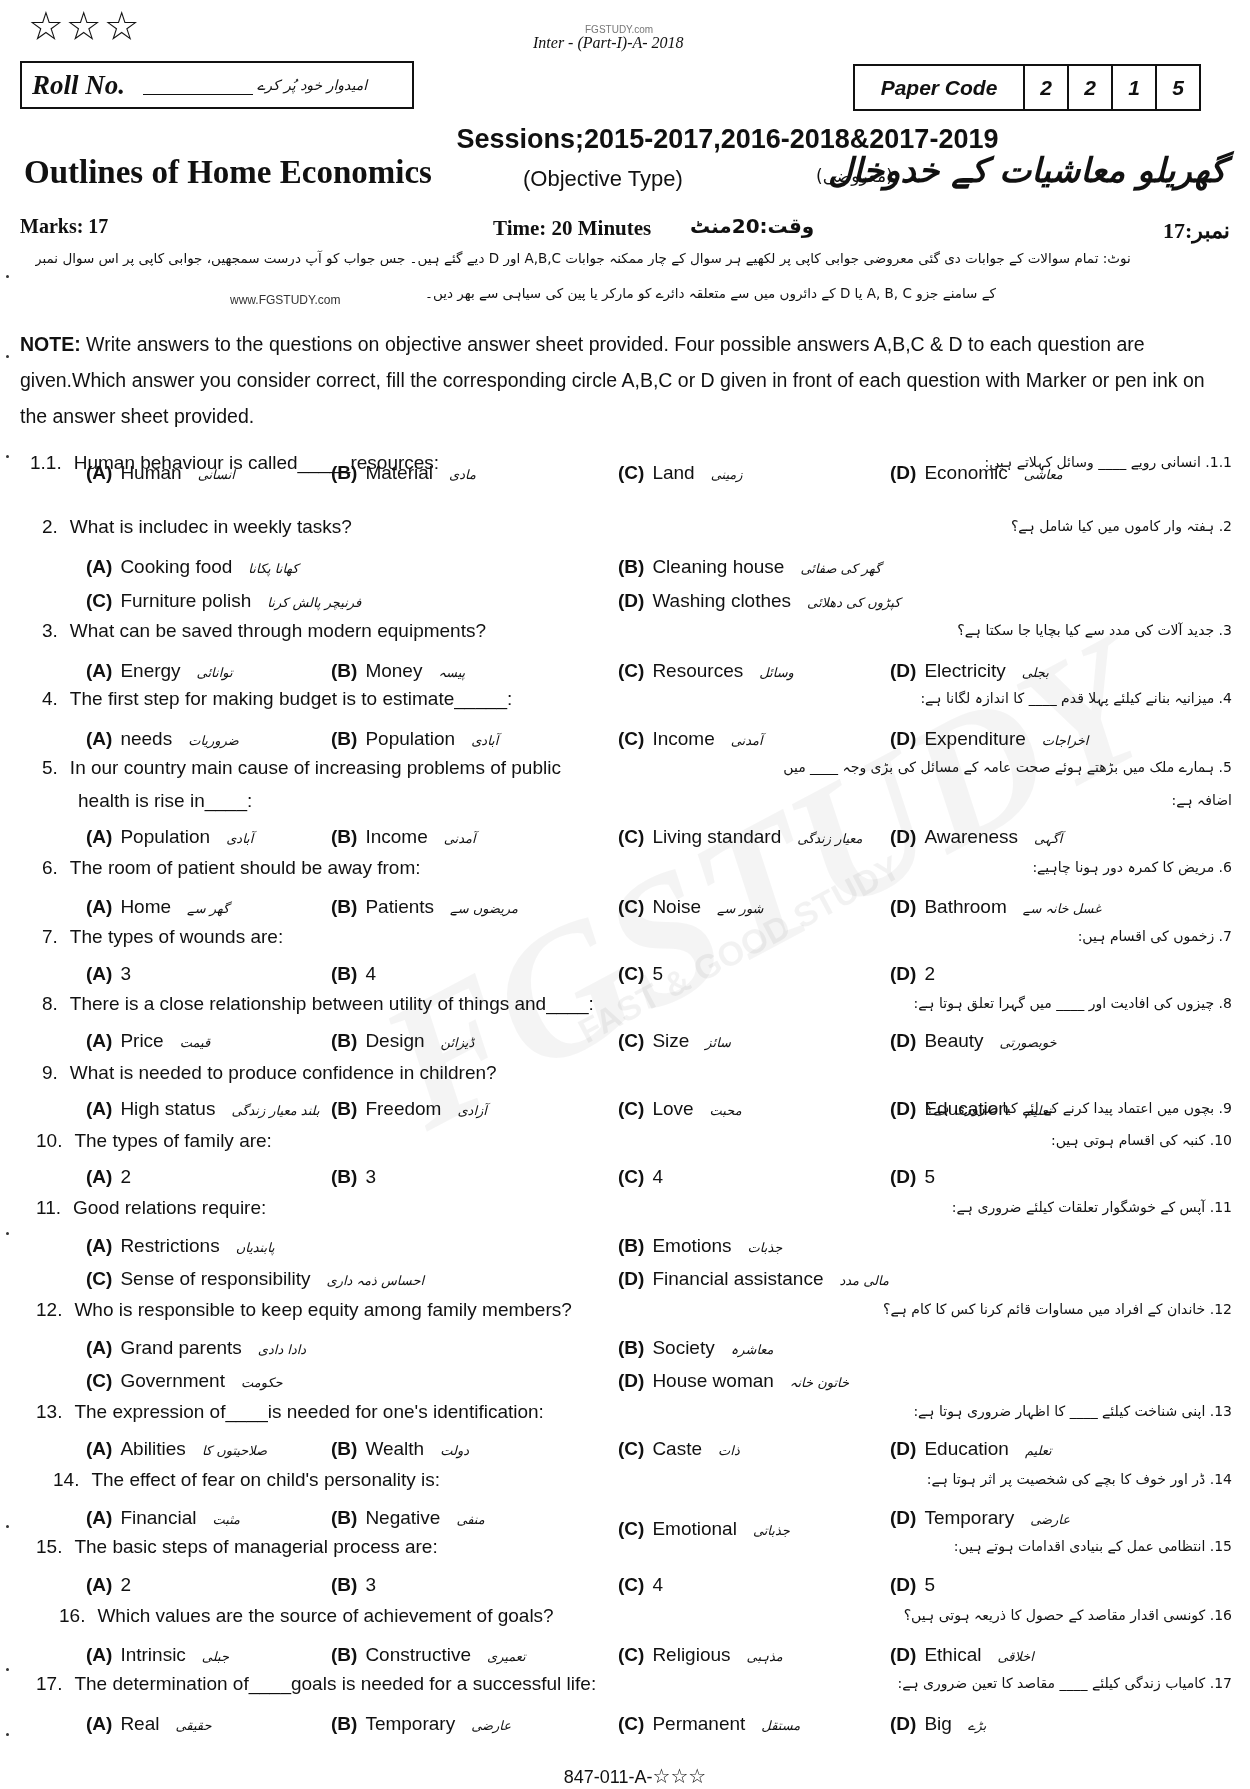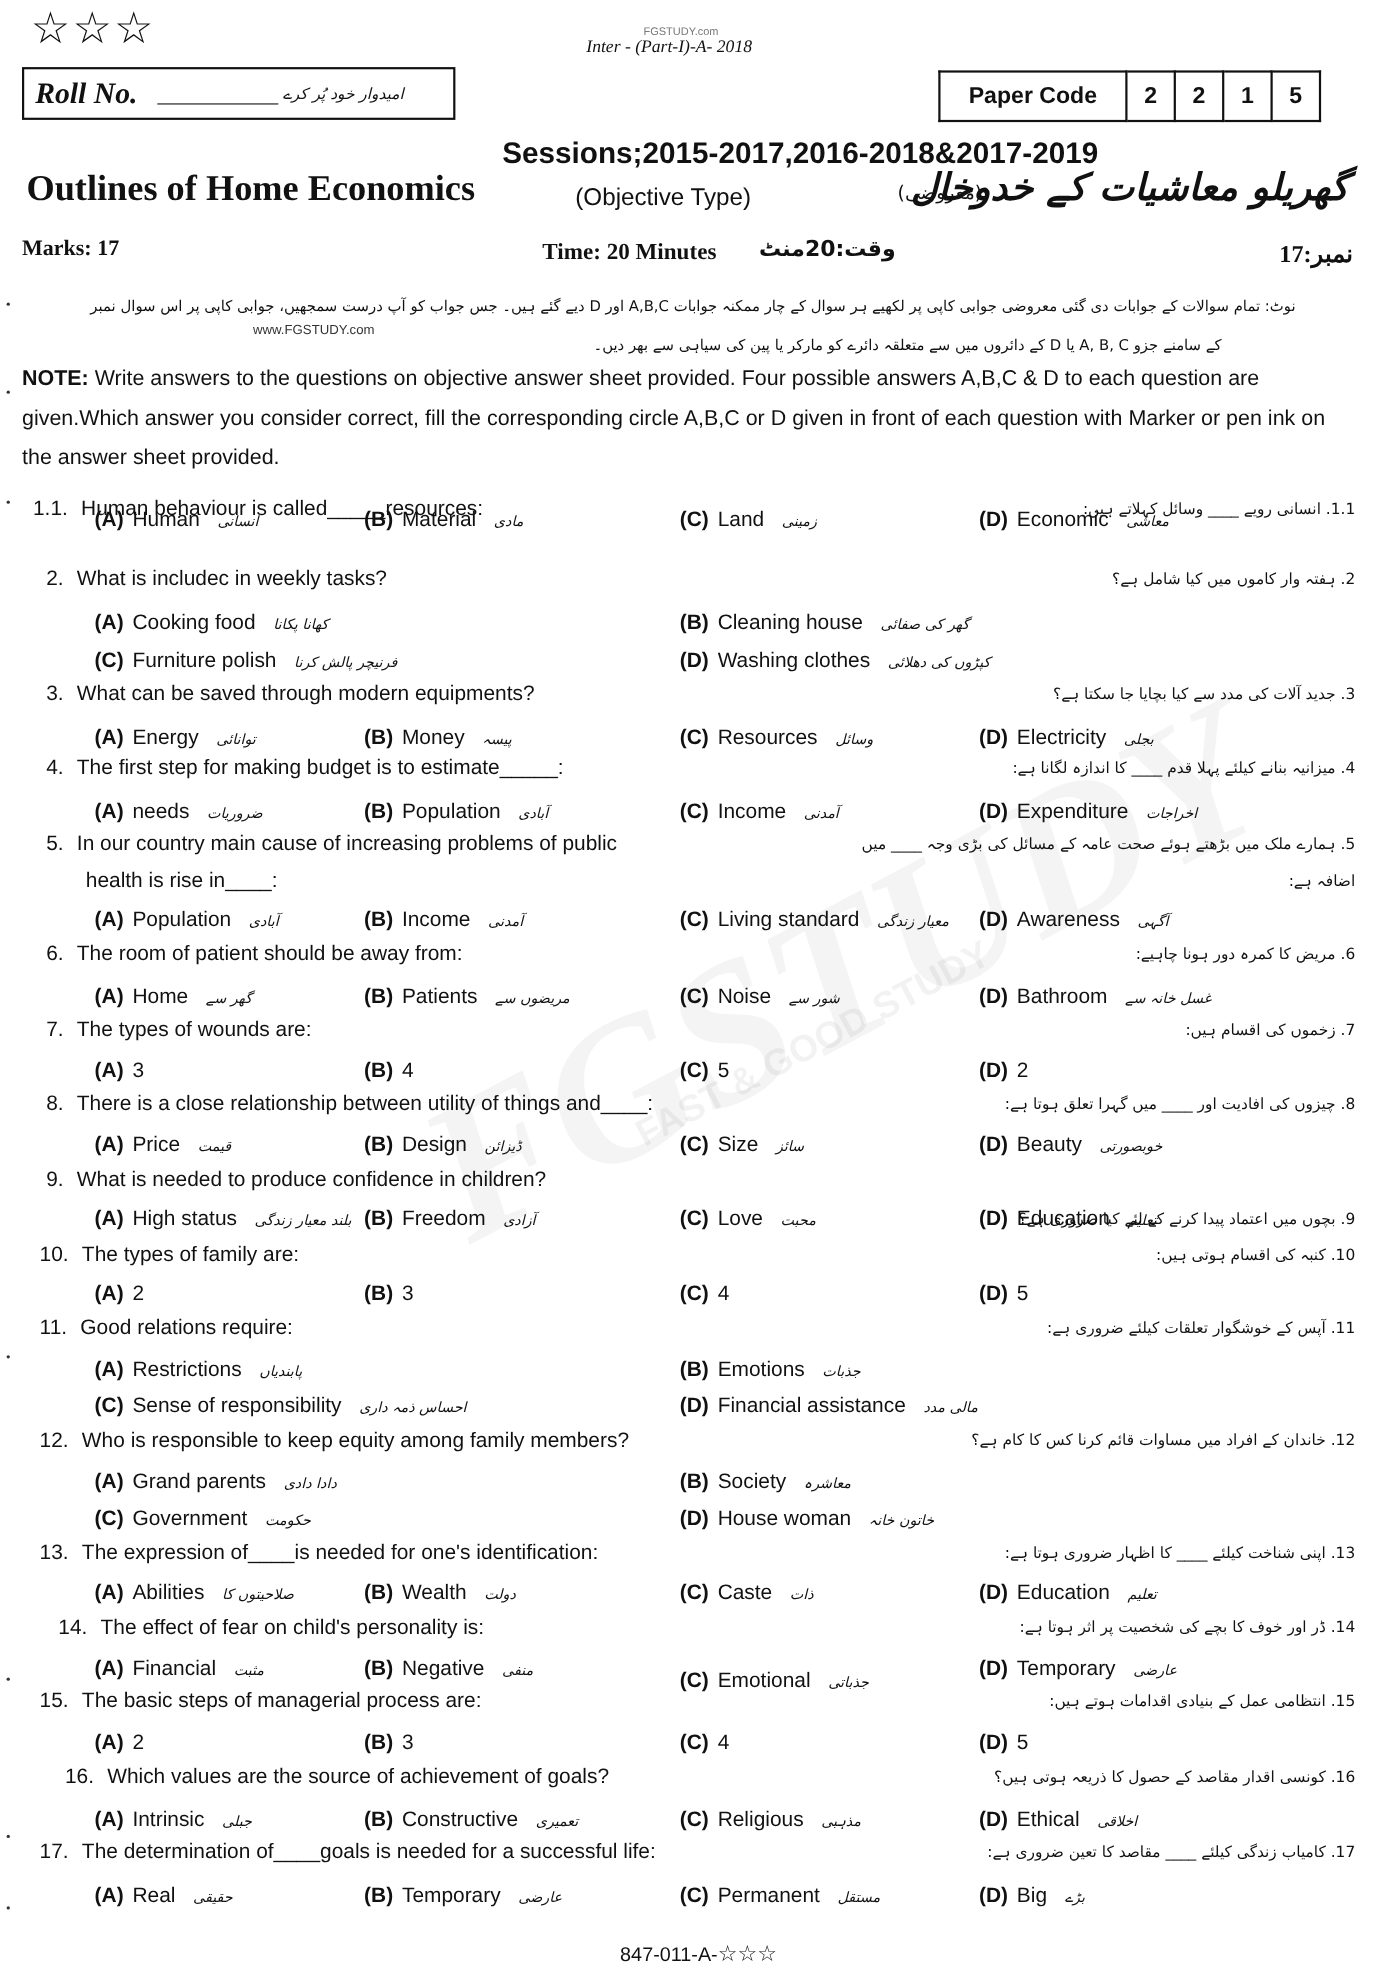--- a/index.html
+++ b/index.html
@@ -6,34 +6,34 @@
   html, body { width: 1250px; height: 1789px; background: #ffffff; overflow: hidden; }
   body { position: relative; font-family: "Liberation Sans", sans-serif; color: #111; }
   .abs { position: absolute; }
   .stars { left: 28px; top: 6px; font-size: 40px; letter-spacing: 2px; line-height: 1; font-family: "DejaVu Sans", sans-serif; }
   .header-code { left: 533px; top: 34px; font-family: "Liberation Serif", serif; font-style: italic; font-size: 16px; }
   .watermark-top { left: 585px; top: 24px; font-size: 10px; color: #777; }
   .roll-box { left: 20px; top: 61px; width: 394px; height: 48px; border: 2px solid #111; padding: 8px 10px; display: flex; align-items: center; }
   .roll-label { font-family: "Liberation Serif", serif; font-style: italic; font-weight: bold; font-size: 27px; }
   .roll-line { flex: 0 0 110px; border-bottom: 1.5px solid #111; height: 20px; margin-left: 18px; }
   .roll-urdu { font-family: "DejaVu Sans", sans-serif; font-size: 14px; font-style: italic; margin-left: 4px; direction: rtl; }
-  .code-table { left: 853px; top: 64px; border-collapse: collapse; height: 47px; }
+  .code-table { left: 853px; top: 64px; border-collapse: collapse; height: 47px; font-style: italic; }
   .code-table td { border: 2px solid #111; font-weight: bold; font-size: 21px; text-align: center; padding: 0 8px; }
   .code-table td.label { width: 170px; }
   .code-table td.digit { width: 44px; }
   .sessions { left: 0; width: 1250px; top: 124px; text-align: center; font-weight: bold; font-size: 27px; padding-left: 205px; }
   .title { left: 24px; top: 154px; font-family: "Liberation Serif", serif; font-weight: bold; font-size: 33px; }
   .title-type { left: 523px; top: 166px; font-size: 22px; }
   .urdu-title { right: 24px; top: 150px; font-family: "DejaVu Serif", serif; font-weight: bold; font-size: 34px; direction: rtl; font-style: italic; }
   .urdu-type { left: 816px; top: 166px; font-size: 17px; direction: rtl; font-family: "DejaVu Sans", sans-serif; }
   .marks { left: 20px; top: 215px; font-family: "Liberation Serif", serif; font-weight: bold; font-size: 20px; }
   .time { left: 493px; top: 216px; font-family: "Liberation Serif", serif; font-weight: bold; font-size: 21px; }
   .time-urdu { left: 690px; top: 214px; font-family: "DejaVu Sans", sans-serif; font-weight: bold; font-size: 20px; direction: rtl; }
   .marks-urdu { right: 20px; top: 218px; font-family: "Liberation Serif", serif; font-weight: bold; font-size: 22px; direction: rtl; }
-  .urdu-note { right: 25px; width: 1190px; font-family: "DejaVu Sans", sans-serif; font-size: 13.5px; direction: rtl; text-align: center; white-space: nowrap; overflow: hidden; margin-top: 20px; }
+  .urdu-note { right: 25px; width: 1190px; font-family: "DejaVu Sans", sans-serif; font-size: 13.5px; direction: rtl; text-align: left; white-space: nowrap; overflow: hidden; }
   .fg-mark { font-size: 12px; color: #333; }
   .note { left: 20px; width: 1210px; top: 326px; font-size: 19.5px; line-height: 36px; }
   .note b { font-weight: bold; }
   .bigwm { left: 350px; top: 780px; font-family: "Liberation Serif", serif; font-size: 180px; color: rgba(0,0,0,0.045); font-weight: bold; font-style: italic; transform: rotate(-28deg); pointer-events: none; }
   .bigwm2 { left: 560px; top: 930px; font-size: 34px; color: rgba(0,0,0,0.05); transform: rotate(-28deg); font-weight: bold; pointer-events: none; }
   .q-stem { position: absolute; font-size: 19px; white-space: nowrap; }
   .q-stem .num { margin-right: 12px; }
   .q-urdu { position: absolute; right: 18px; font-family: "DejaVu Sans", sans-serif; font-size: 14px; direction: rtl; white-space: nowrap; }
   .opt { position: absolute; font-size: 19px; white-space: nowrap; }
   .opt .letter { font-weight: bold; margin-right: 8px; }

